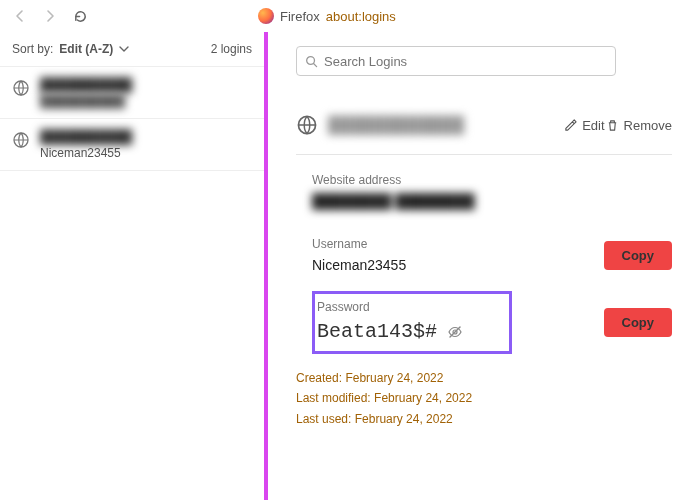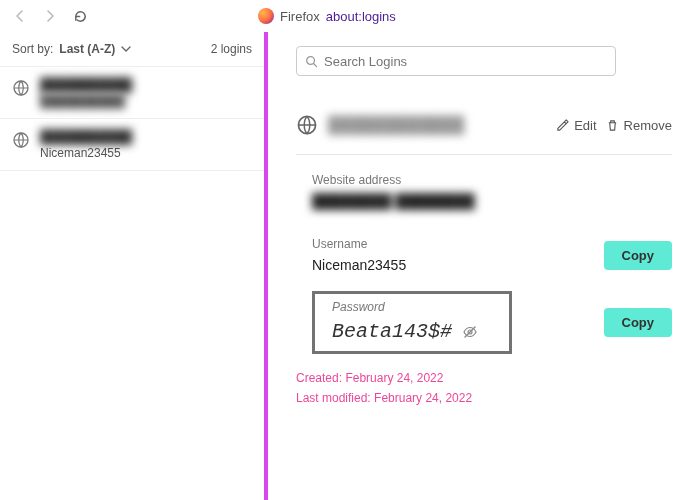--- a/index.html
+++ b/index.html
@@ -18,33 +18,33 @@
   .login-item { display:flex; gap:10px; padding:10px 12px; border-bottom:1px solid #eee; cursor:pointer; align-items:flex-start; }
   .globe { width:18px; height:18px; flex-shrink:0; margin-top:2px; }
   .blur { filter: blur(4px); color:#999; user-select:none; }
   .li-title { font-size:13px; font-weight:600; color:#333; }
   .li-sub { font-size:12px; color:#555; margin-top:2px; }
   .main { flex:1; padding: 14px 28px 10px 28px; overflow:auto; }
   .search { width: 320px; height:30px; border:1px solid #ccc; border-radius:4px; display:flex; align-items:center; padding:0 8px; color:#888; gap:6px; }
   .search input { border:none; outline:none; flex:1; font-size:13px; color:#333; background:transparent; }
   .detail-head { display:flex; align-items:center; margin-top:38px; }
   .detail-head .site { display:flex; align-items:center; gap:10px; }
-  .detail-head .actions { margin-left:auto; display:flex; gap:9px; font-size:13px; color:#555; }
+  .detail-head .actions { margin-left:auto; display:flex; gap:1px; font-size:13px; color:#555; }
   .act { display:flex; align-items:center; gap:5px; cursor:pointer; }
   .hr { height:1px; background:#e5e5e5; margin:18px 0 18px 0; }
   .fld-label { font-size:12px; color:#777; margin-bottom:6px; }
   .fld-row { display:flex; align-items:center; justify-content:space-between; }
   .fld-val { font-size:14px; color:#222; }
   .mono { font-family: "Courier New", monospace; font-size:20px; }
-  .copy-btn { background:#5eead4; border:none; border-radius:4px; padding:7px 18px; font-size:13px; font-weight:600; color:#333; cursor:pointer; }
+  .copy-btn { background:#ef4444; border:none; border-radius:4px; padding:7px 18px; font-size:13px; font-weight:600; color:#333; cursor:pointer; }
   .section { margin-top:18px;margin-left:16px; }
-  .pw-box { border:3px solid #737373; padding:6px 10px 8px 17px; display:inline-block; min-width:200px;font-style:italic; }
+  .pw-box { border:3px solid #8b5cf6; padding:6px 10px 8px 2px; display:inline-block; min-width:200px; }
   .pw-row { display:flex; align-items:center; gap:10px; }
   .eye { color:#888; }
-  .meta { margin-top:14px; font-size:12px; color:#ec4899; line-height:1.7; }
+  .meta { margin-top:14px; font-size:12px; color:#a16207; line-height:1.7; }
   svg { display:block; }
 </style>
 </head>
 <body>
 
 <div class="toolbar">
   <div class="nav-icon">
     <svg width="16" height="16" viewBox="0 0 16 16">
         <path d="M10 3 L5 8 L10 13" stroke="#bbb" stroke-width="1.6" fill="none" stroke-linecap="round" stroke-linejoin="round"></path>
       </svg>
@@ -56,30 +56,30 @@
   </div>
   <div class="nav-icon enabled">
     <svg width="15" height="15" viewBox="0 0 16 16">
         <path d="M3 8a5 5 0 1 1 1.7 3.7" stroke="#666" stroke-width="1.6" fill="none" stroke-linecap="round"></path>
         <path d="M3 12 L3 8 L7 8" stroke="#666" stroke-width="1.6" fill="none" stroke-linecap="round" stroke-linejoin="round"></path>
       </svg>
   </div>
   <div class="addr">
     <span class="ff-logo"></span>
     <span>Firefox</span>
-    <span style="color:#4c1d95;">about:logins</span>
+    <span style="color:#a16207;">about:logins</span>
   </div>
 </div>
 
 <div class="content">
   <div class="sidebar">
     <div class="sort-row">
       <div class="sort-left">
         <span>Sort by:</span>
-        <strong>Last (A-Z)</strong>
+        <strong>Edit (A-Z)</strong>
         <span class="chev">
           <svg width="10" height="10" viewBox="0 0 10 10">
               <path d="M1 3 L5 7 L9 3" stroke="#666" stroke-width="1.4" fill="none" stroke-linecap="round" stroke-linejoin="round"></path>
             </svg>
         </span>
       </div>
       <span>2 logins</span>
     </div>
     <div class="login-list">
       <div class="login-item">
@@ -182,15 +182,16 @@
             </span>
           </div>
         </div>
         <button class="copy-btn">Copy</button>
       </div>
     </div>
 
     <div class="meta">
       <div><span>Created:</span> <span>February 24, 2022</span></div>
       <div><span>Last modified:</span> <span>February 24, 2022</span></div>
+      <div><span>Last used:</span> <span>February 24, 2022</span></div>
     </div>
   </div>
 </div>
 
 </body></html>

